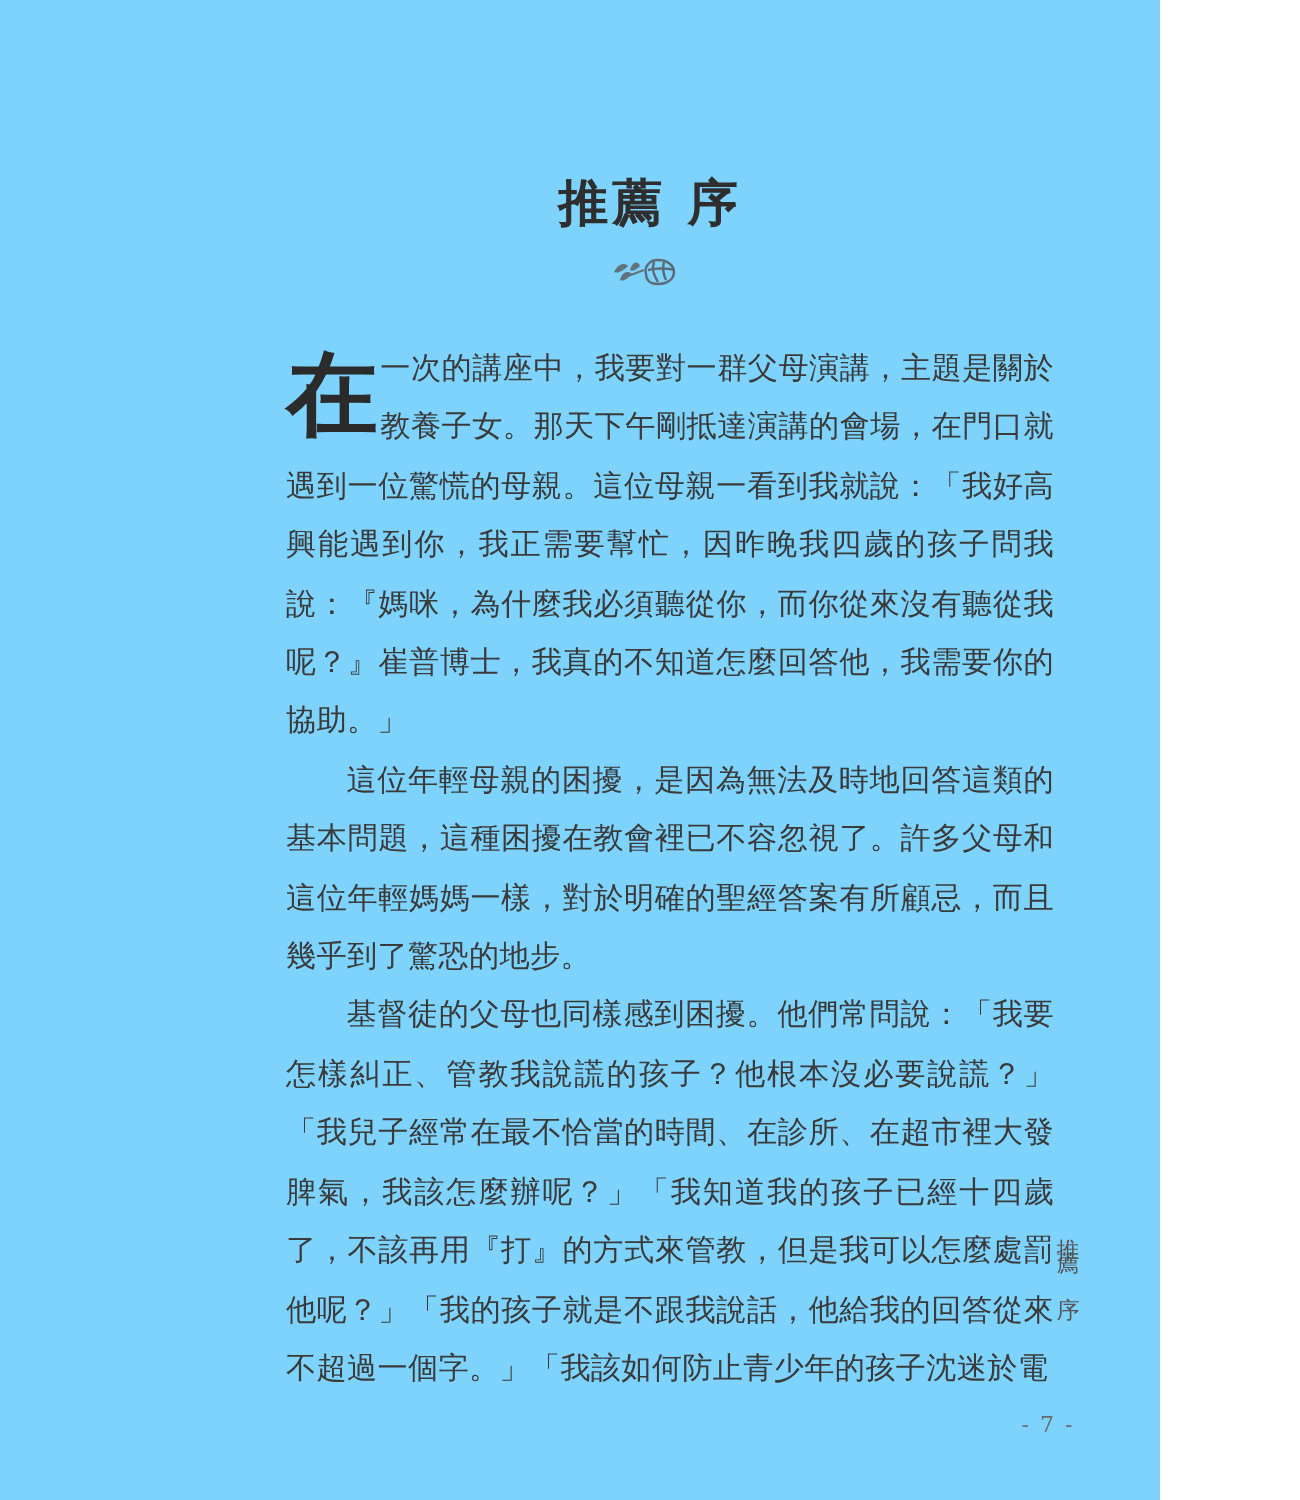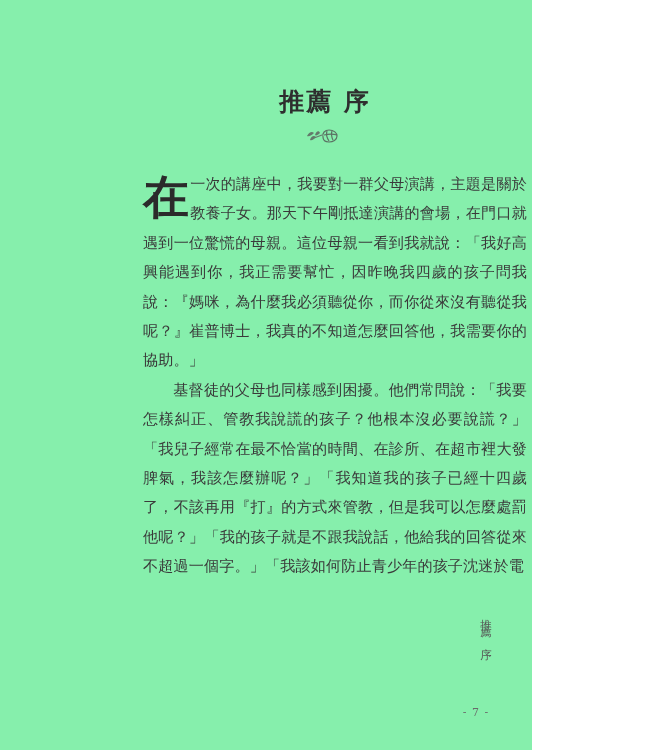--- a/index.html
+++ b/index.html
@@ -2,23 +2,23 @@
 <html><head>
 <meta charset="utf-8">
 <style>
   html, body {
     margin: 0;
     padding: 0;
     background: #ffffff;
   }
   .page {
     position: relative;
-    width: 532px;
+    width: 580px;
     height: 750px;
-    background: #86efac;
+    background: #7dd3fc;
     overflow: hidden;
     font-family: "DejaVu Serif", "Liberation Serif", serif;
     color: #3b3b3b;
   }
 
   
   .title-block {
     position: absolute;
     left: 0;
     top: 88px;
@@ -125,20 +125,21 @@
           <path d="M24 7 C23 10, 24 14, 26 17"></path>
           <path d="M29 7 C28 10, 29 14, 30 16"></path>
           <path d="M21 11 C25 10, 31 10, 34 11"></path>
         </g>
       </svg>
     </div>
   </div>
 
   <div class="body-col">
     <p class="para-first"><span class="dropcap">在</span><span>一次的講座中，我要對一群父母演講，主題是關於教養子女。那天下午剛抵達演講的會場，在門口就遇到一位驚慌的母親。這位母親一看到我就說：「我好高興能遇到你，我正需要幫忙，因昨晚我四歲的孩子問我說：『媽咪，為什麼我必須聽從你，而你從來沒有聽從我呢？』崔普博士，我真的不知道怎麼回答他，我需要你的協助。」</span></p>
+    <p>這位年輕母親的困擾，是因為無法及時地回答這類的基本問題，這種困擾在教會裡已不容忽視了。許多父母和這位年輕媽媽一樣，對於明確的聖經答案有所顧忌，而且幾乎到了驚恐的地步。</p>
     <p>基督徒的父母也同樣感到困擾。他們常問說：「我要怎樣糾正、管教我說謊的孩子？他根本沒必要說謊？」「我兒子經常在最不恰當的時間、在診所、在超市裡大發脾氣，我該怎麼辦呢？」「我知道我的孩子已經十四歲了，不該再用『打』的方式來管教，但是我可以怎麼處罰他呢？」「我的孩子就是不跟我說話，他給我的回答從來不超過一個字。」「我該如何防止青少年的孩子沈迷於電</p>
   </div>
 
   <div class="running-head">推薦　序</div>
 
   <div class="page-number">- 7 -</div>
 
 </div>
 
 </body></html>

